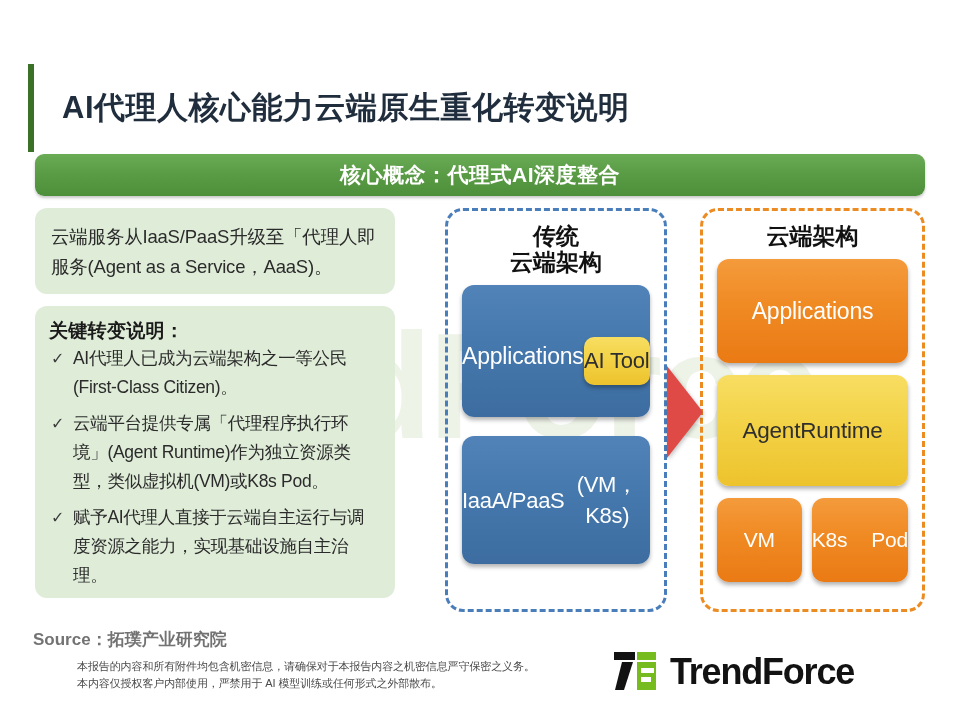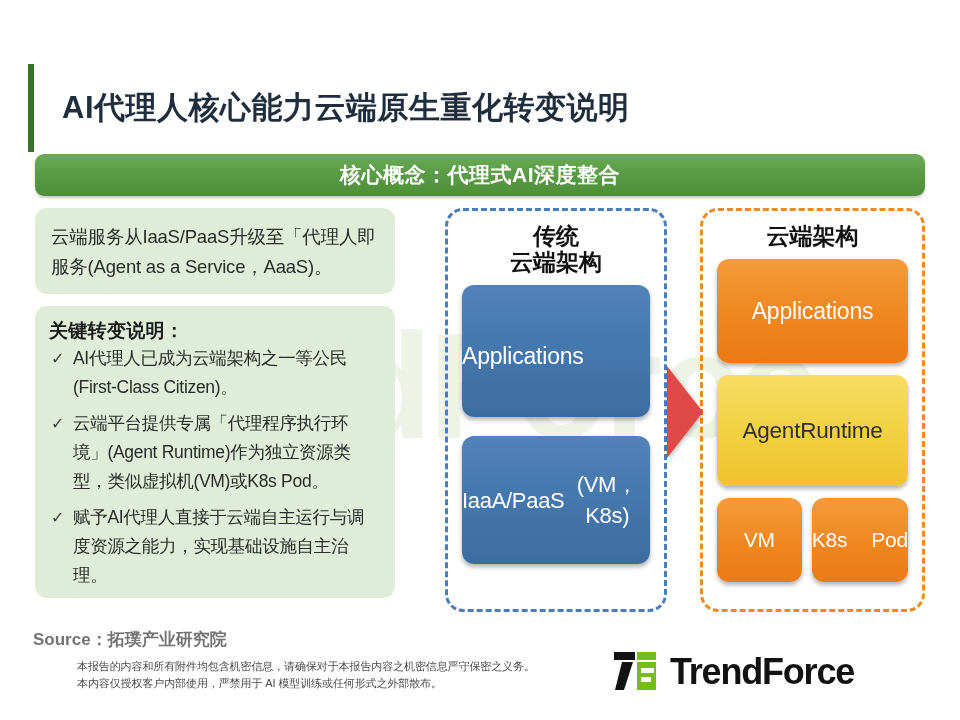--- a/index.html
+++ b/index.html
@@ -352,20 +352,23 @@
 </div>
 
 <div class="arch-panel" id="panel-traditional">
   <div class="panel-heading">
     <span class="hl">传统</span>
     <span class="hl">云端架构</span>
   </div>
 
   <div class="blk blk-blue" id="box-applications-trad">
     <div id="label-applications-trad">Applications</div>
+    <div class="blk blk-yellow" id="box-ai-tool">
+      <div id="label-ai-tool">AI Tool</div>
+    </div>
   </div>
 
   <div class="blk blk-blue" id="box-iaas">
     <div id="label-iaas">IaaA/PaaS</div>
     <div id="label-iaas-2" style="font-size:22px;letter-spacing:-0.3px;">(VM，K8s)</div>
   </div>
 </div>
 
 <div id="transform-arrow"></div>
 

